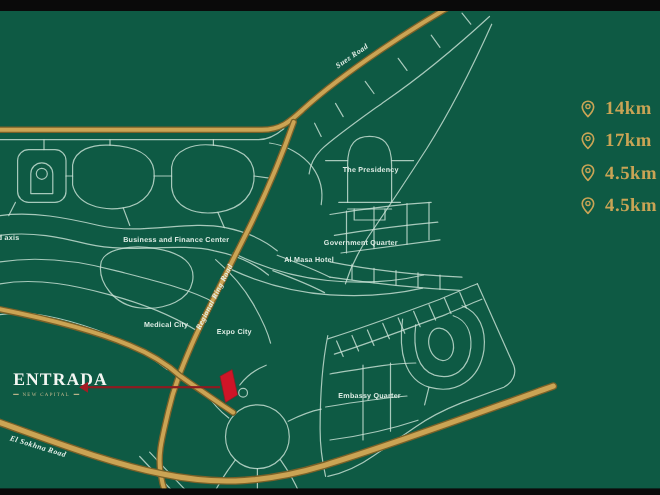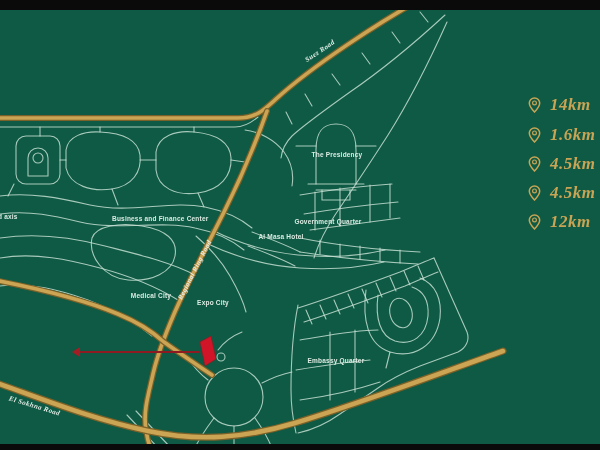--- a/index.html
+++ b/index.html
@@ -24,21 +24,21 @@
   .logo .sub{display:flex;align-items:center;justify-content:center;gap:3px;margin-top:1px;}
   .logo .sub span{font-family:"Liberation Serif",serif;font-size:4.5px;letter-spacing:1.2px;
                   color:#cdbd92;white-space:nowrap;}
   .logo .sub i{display:block;width:10px;height:1px;background:#cdbd92;}
   .pointer-line{position:absolute;left:80px;top:351px;width:120px;height:1.5px;
                 background:#8d1b21;z-index:4;}
   .pointer-head{position:absolute;left:72px;top:347px;width:0;height:0;z-index:4;
                 border-top:5px solid transparent;border-bottom:5px solid transparent;
                 border-right:8px solid #a31d24;}
   .distances{position:absolute;left:528px;top:84px;z-index:4;}
-  .distance-row{display:flex;align-items:flex-end;height:29.3px;gap:9px;font-style:italic;}
+  .distance-row{display:flex;align-items:center;height:29.3px;gap:9px;}
   .distance-row svg{display:block;flex:0 0 auto;}
   .distance-row .val{font-family:"Liberation Serif",serif;font-weight:bold;font-size:17px;
                      color:#c9a455;letter-spacing:.5px;line-height:1;}
 </style>
 </head>
 <body>
 
 <div class="screen">
 
   <svg class="map" width="600" height="450" viewBox="0 0 600 450">
@@ -128,56 +128,57 @@
   <div class="maplabel" style="left:255px;top:233px;width:52px;">Al Masa Hotel</div>
   <div class="maplabel" style="left:128px;top:292px;width:46px;">Medical City</div>
   <div class="maplabel" style="left:194px;top:299px;width:38px;">Expo City</div>
   <div class="maplabel" style="left:307px;top:357px;width:58px;">Embassy Quarter</div>
   <div class="maplabel" style="left:-2px;top:213px;">d axis</div>
 
   <div class="roadlabel" style="left:303px;top:47px;transform:rotate(-34deg);">Suez Road</div>
   <div class="roadlabel" style="left:162px;top:266px;transform:rotate(-63deg);transform-origin:center;">Regional Ring Road</div>
   <div class="roadlabel" style="left:8px;top:402px;transform:rotate(17deg);">El Sokhna Road</div>
 
+  <div class="logo">
+    <div class="name">ENTRADA</div>
+    <div class="sub">
+      <i></i>
+      <span>NEW CAPITAL</span>
+      <i></i>
+    </div>
+  </div>
   <div class="pointer-head"></div>
   <div class="pointer-line"></div>
 
   <div class="distances">
     <div class="distance-row">
       <svg width="13" height="16" viewBox="0 0 13 16">
           <path d="M6.5 1 C3.6 1 1.3 3.3 1.3 6.1 C1.3 9.8 6.5 15 6.5 15 C6.5 15 11.7 9.8 11.7 6.1 C11.7 3.3 9.4 1 6.5 1 Z" fill="none" stroke="#c9a455" stroke-width="1.5"></path>
           <circle cx="6.5" cy="5.9" r="1.9" fill="none" stroke="#c9a455" stroke-width="1.2"></circle>
         </svg>
       <span class="val">14km</span>
     </div>
     <div class="distance-row">
       <svg width="13" height="16" viewBox="0 0 13 16">
           <path d="M6.5 1 C3.6 1 1.3 3.3 1.3 6.1 C1.3 9.8 6.5 15 6.5 15 C6.5 15 11.7 9.8 11.7 6.1 C11.7 3.3 9.4 1 6.5 1 Z" fill="none" stroke="#c9a455" stroke-width="1.5"></path>
           <circle cx="6.5" cy="5.9" r="1.9" fill="none" stroke="#c9a455" stroke-width="1.2"></circle>
         </svg>
-      <span class="val">1.6km</span>
+      <span class="val">17km</span>
     </div>
     <div class="distance-row">
       <svg width="13" height="16" viewBox="0 0 13 16">
           <path d="M6.5 1 C3.6 1 1.3 3.3 1.3 6.1 C1.3 9.8 6.5 15 6.5 15 C6.5 15 11.7 9.8 11.7 6.1 C11.7 3.3 9.4 1 6.5 1 Z" fill="none" stroke="#c9a455" stroke-width="1.5"></path>
           <circle cx="6.5" cy="5.9" r="1.9" fill="none" stroke="#c9a455" stroke-width="1.2"></circle>
         </svg>
       <span class="val">4.5km</span>
     </div>
     <div class="distance-row">
       <svg width="13" height="16" viewBox="0 0 13 16">
           <path d="M6.5 1 C3.6 1 1.3 3.3 1.3 6.1 C1.3 9.8 6.5 15 6.5 15 C6.5 15 11.7 9.8 11.7 6.1 C11.7 3.3 9.4 1 6.5 1 Z" fill="none" stroke="#c9a455" stroke-width="1.5"></path>
           <circle cx="6.5" cy="5.9" r="1.9" fill="none" stroke="#c9a455" stroke-width="1.2"></circle>
         </svg>
       <span class="val">4.5km</span>
     </div>
-    <div class="distance-row">
-      <svg width="13" height="16" viewBox="0 0 13 16">
-          <path d="M6.5 1 C3.6 1 1.3 3.3 1.3 6.1 C1.3 9.8 6.5 15 6.5 15 C6.5 15 11.7 9.8 11.7 6.1 C11.7 3.3 9.4 1 6.5 1 Z" fill="none" stroke="#c9a455" stroke-width="1.5"></path>
-          <circle cx="6.5" cy="5.9" r="1.9" fill="none" stroke="#c9a455" stroke-width="1.2"></circle>
-        </svg>
-      <span class="val">12km</span>
-    </div>
   </div>
 
   <div class="letterbox top"></div>
   <div class="letterbox bottom"></div>
 </div>
 
 </body></html>

